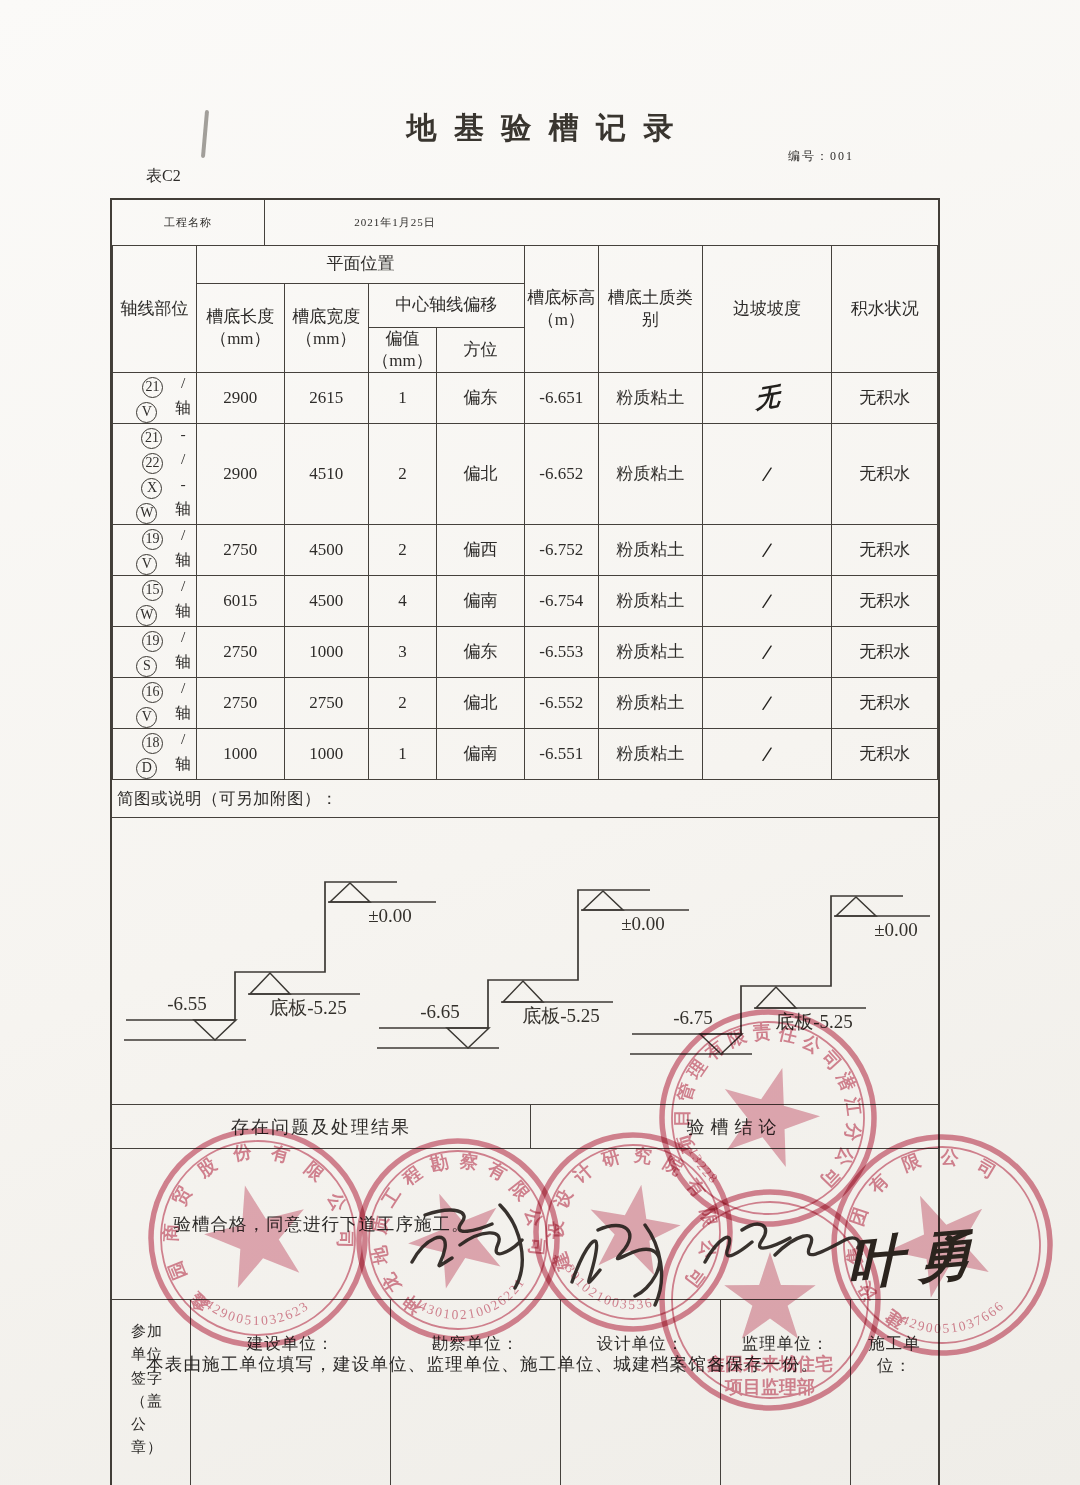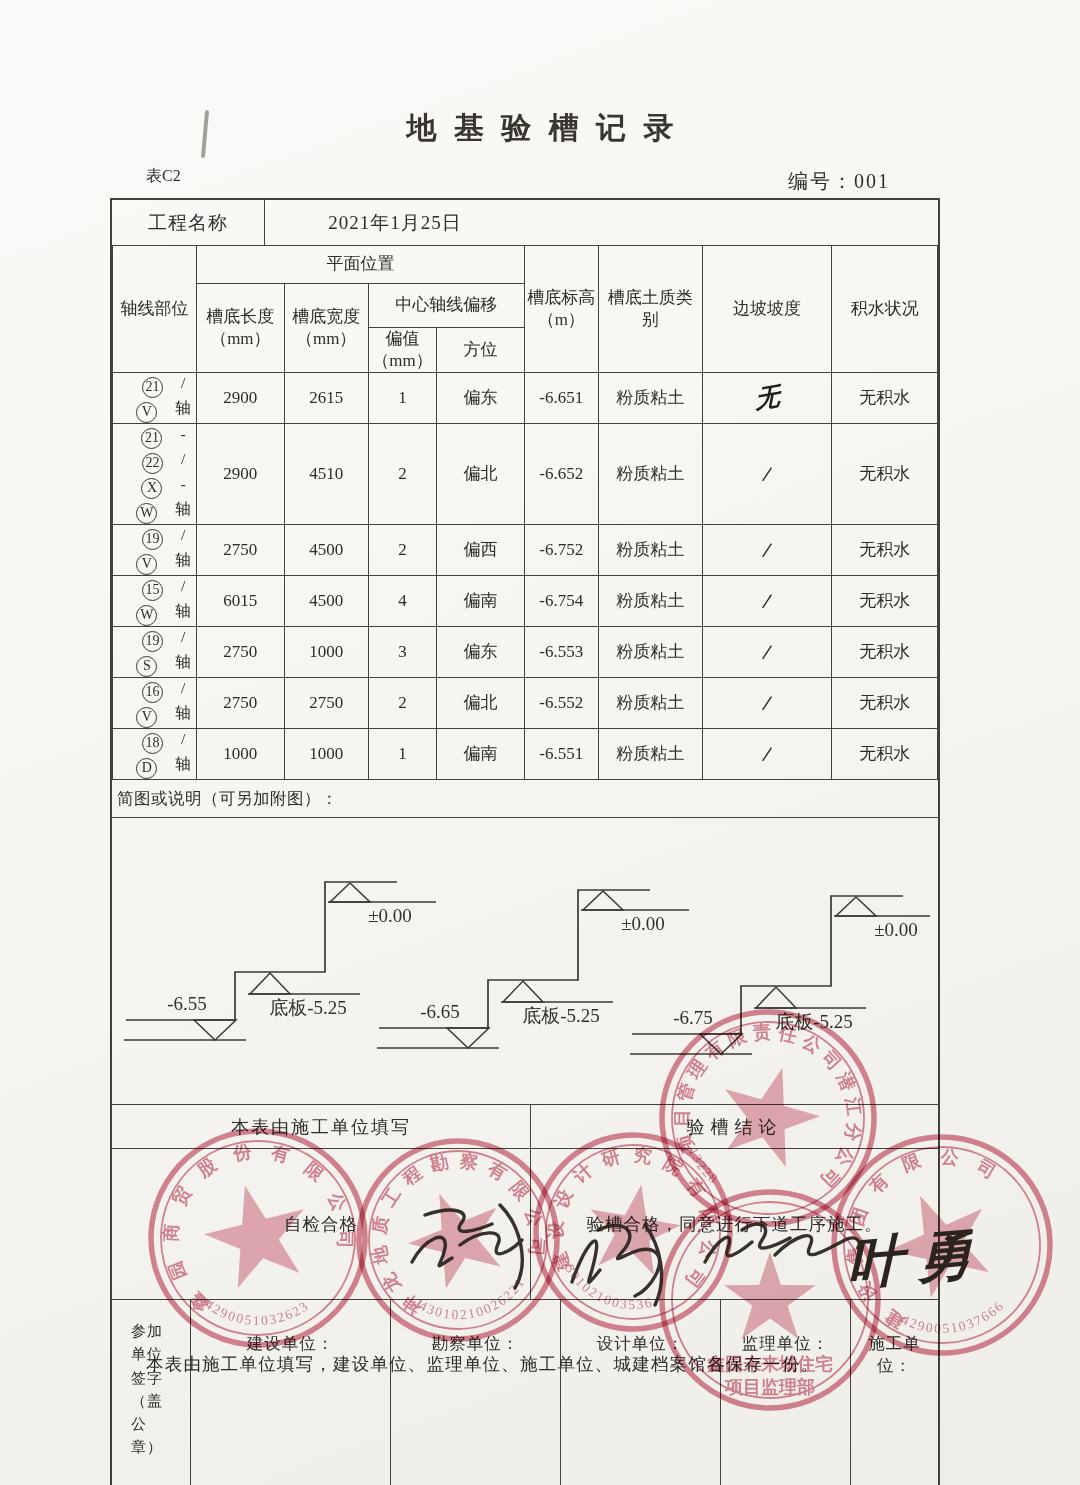--- a/index.html
+++ b/index.html
@@ -4,25 +4,25 @@
 <style>
   html,body{margin:0;padding:0;background:#e9e7e3;}
   .page{position:relative;width:1080px;height:1485px;margin:0 auto;overflow:hidden;
         background:linear-gradient(160deg,#fbfaf8 0%,#f6f4f0 55%,#efede8 100%);
         font-family:"Liberation Serif","DejaVu Serif",serif;color:#2e2c2a;}
   .scan-mark{position:absolute;left:203px;top:110px;width:4px;height:48px;background:#5a554e;
              transform:rotate(5deg);opacity:.55;border-radius:2px;}
   .title{position:absolute;top:108px;left:0;width:100%;text-align:center;font-size:30px;
          font-weight:700;letter-spacing:.58em;text-indent:.58em;color:#39352f;}
   .form-code{position:absolute;left:146px;top:166px;font-size:16px;}
-  .serial{position:absolute;left:788px;top:168px;font-size:20px;letter-spacing:2px;}
+  .serial{position:absolute;left:788px;top:148px;font-size:12px;letter-spacing:2px;}
   .sheet{position:absolute;left:110px;top:198px;width:830px;box-sizing:border-box;
          border:2.2px solid #423e38;}
   .info-row{display:grid;grid-template-columns:153px 260px 180px 1fr;height:45px;}
-  .info-row>div{display:flex;align-items:center;justify-content:center;font-size:19px;
+  .info-row>div{display:flex;align-items:center;justify-content:center;font-size:11px;
                 border-right:1.5px solid #45413c;letter-spacing:1px;}
   .info-row>div:last-child{border-right:none;}
   table.mtable{border-collapse:collapse;width:100%;table-layout:fixed;}
   .mtable th,.mtable td{border:1.5px solid #45413c;text-align:center;font-weight:400;
         font-size:17px;white-space:pre-line;padding:0 2px;line-height:1.3;}
   .mtable thead tr:nth-child(1){height:38px;}
   .mtable thead tr:nth-child(2){height:44px;}
   .mtable thead tr:nth-child(3){height:36px;}
   #rows tr{height:40px;}
   #rows tr:nth-child(2){height:47px;}
@@ -237,25 +237,24 @@
           <path class="dg-tri" d="M724,98 L764,98 L744,79 Z"></path>
             <path class="dg-line" d="M722,98 H818"></path>
           <text class="dg-text" x="581" y="206" text-anchor="middle">-6.75</text>
           <text class="dg-text" x="702" y="210" text-anchor="middle">底板-5.25</text>
           <text class="dg-text" x="784" y="118" text-anchor="middle">±0.00</text>
         </g>
       </svg>
     </div>
 
     <div class="res-head">
-      <div>本表由施工单位填写</div>
+      <div>存在问题及处理结果</div>
       <div>验槽结论</div>
     </div>
     <div class="res-body">
-      <div>自检合格</div>
       <div>验槽合格，同意进行下道工序施工。</div>
     </div>
 
     <div class="sign-row">
       <div class="sign-label">参加单位签字（盖公章）</div>
       <div class="unit-cell"><span>建设单位：</span></div>
       <div class="unit-cell"><span>勘察单位：</span></div>
       <div class="unit-cell"><span>设计单位：</span></div>
       <div class="unit-cell"><span>监理单位：</span></div>
       <div class="unit-cell"><span>施工单位：</span></div>

